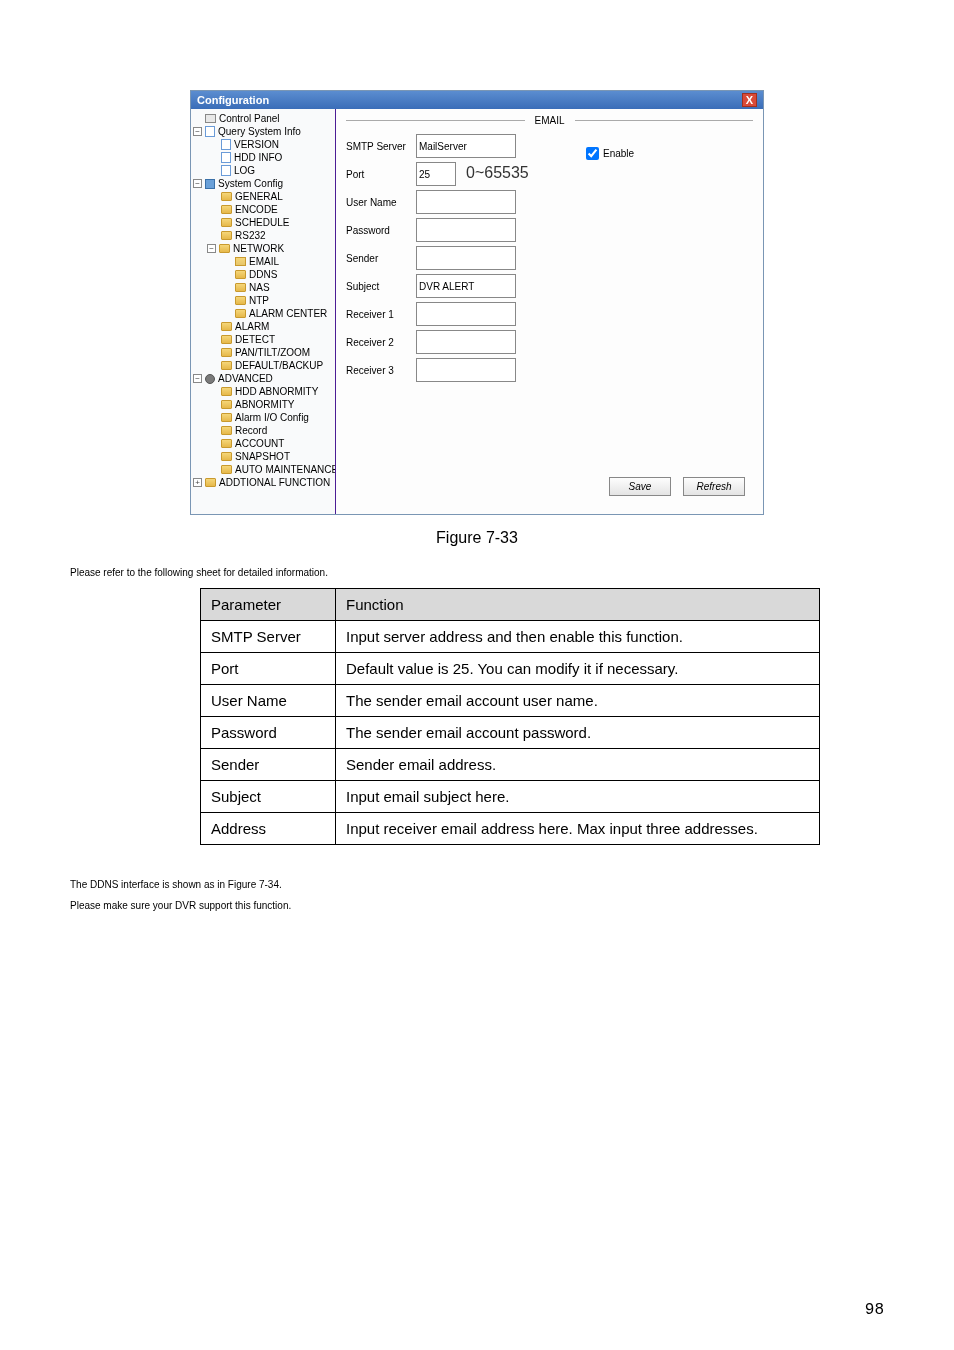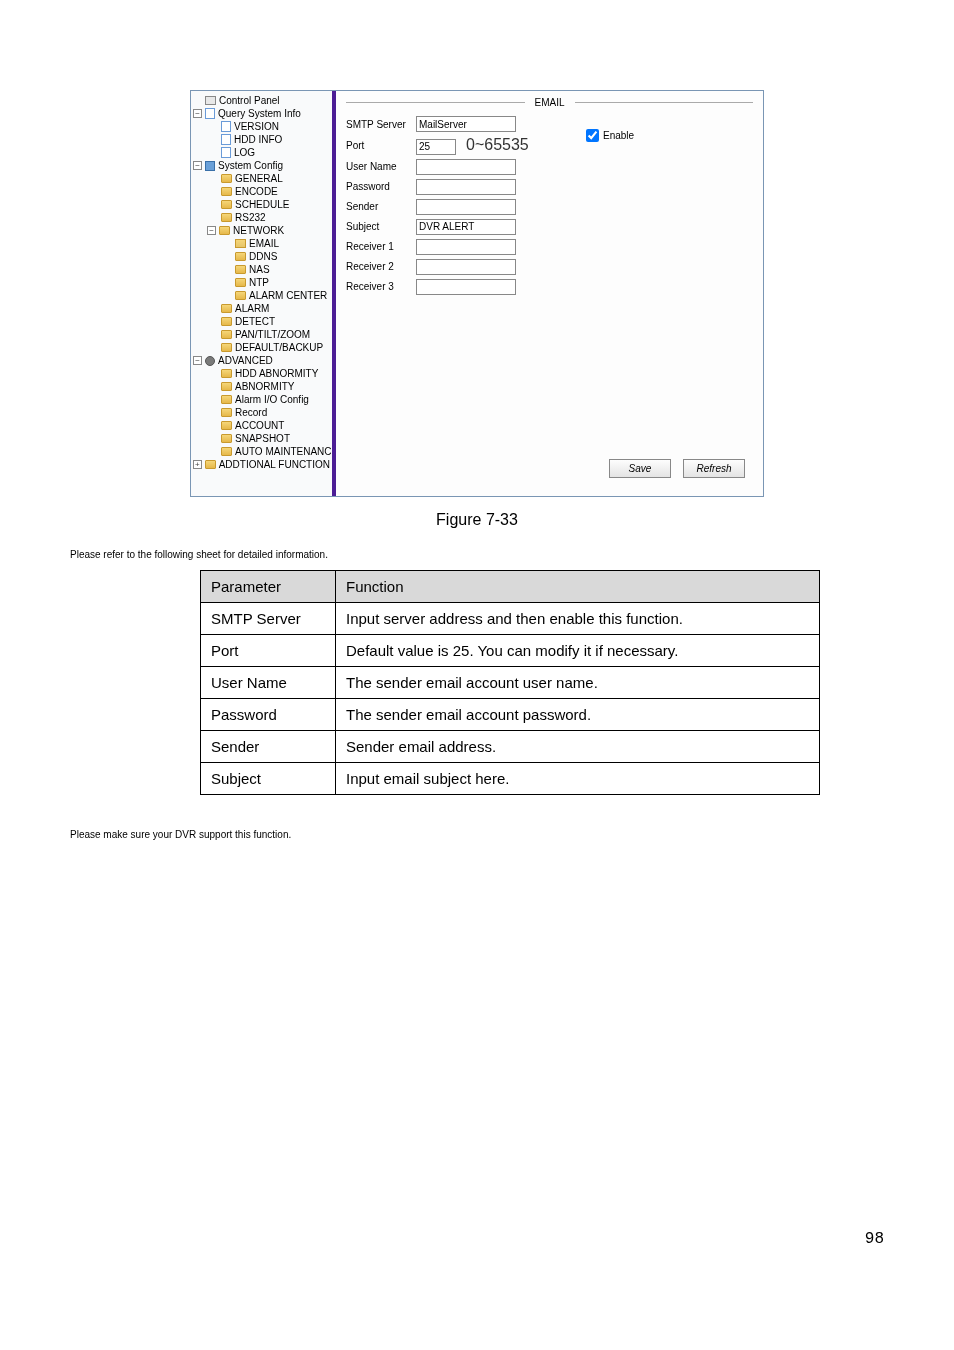--- a/index.html
+++ b/index.html
@@ -43,21 +43,21 @@
       align-items: center;
       justify-content: center;
       line-height: 1;
     }
     .app-body {
       display: flex;
       height: 405px;
     }
     .tree-panel {
       width: 145px;
-      border-right: 4px solid #4c1d95;
+      border-right: 1px solid #4c1d95;
       font-size: 10px;
       padding: 3px 2px;
       overflow: hidden;
       background: #f9fafb;
     }
     .tree-item {
       display: flex;
       align-items: center;
       padding: 1px 0;
       white-space: nowrap;
@@ -151,21 +151,21 @@
       font-size: 10px;
     }
     .form-row {
       display: flex;
       align-items: center;
       margin-bottom: 4px;
     }
     .col-label { width: 70px; }
     .col-input input {
       font-size: 10px;
-      height: 16px;
+      height: 24px;
       padding: 0 2px;
       border: 1px solid #888;
     }
     .col-input input[type="text"] { width: 100px; }
     .col-input input.port { width: 40px; }
     .hint { font-size: 16px; margin-left: 10px; color: #333; }
     .enable-col {
       position: absolute;
       left: 250px;
       top: 38px;
@@ -224,20 +224,24 @@
       margin-top: 390px;
       font-family: Liberation Mono, monospace;
     }
   </style>
 </head>
 <body>
 
 <div class="page">
 
   <div class="app-window">
+    <div class="titlebar">
+      <span>Configuration</span>
+      <span class="close-btn">X</span>
+    </div>
     <div class="app-body">
 
       <div class="tree-panel">
         <div class="tree-item ind1">
             <span class="noexp"></span>
             <span class="icon-panel"></span>
             <span>Control Panel</span>
           </div>
         <div class="tree-item ind1">
             <span class="exp">−</span>
@@ -442,21 +446,26 @@
           <td>The sender email account password.</td>
         </tr>
     <tr>
           <td>Sender</td>
           <td>Sender email address.</td>
         </tr>
     <tr>
           <td>Subject</td>
           <td>Input email subject here.</td>
         </tr>
+    <tr>
+          <td>Address</td>
+          <td>Input receiver email address here. Max input three addresses.</td>
+        </tr>
   </tbody>
     </table>
 
   <div class="section-gap"></div>
 
+  <div class="body-text">The DDNS interface is shown as in Figure 7-34.</div>
   <div class="body-text">Please make sure your DVR support this function.</div>
 
   <div class="page-num">98</div>
 </div>
 
 </body></html>

